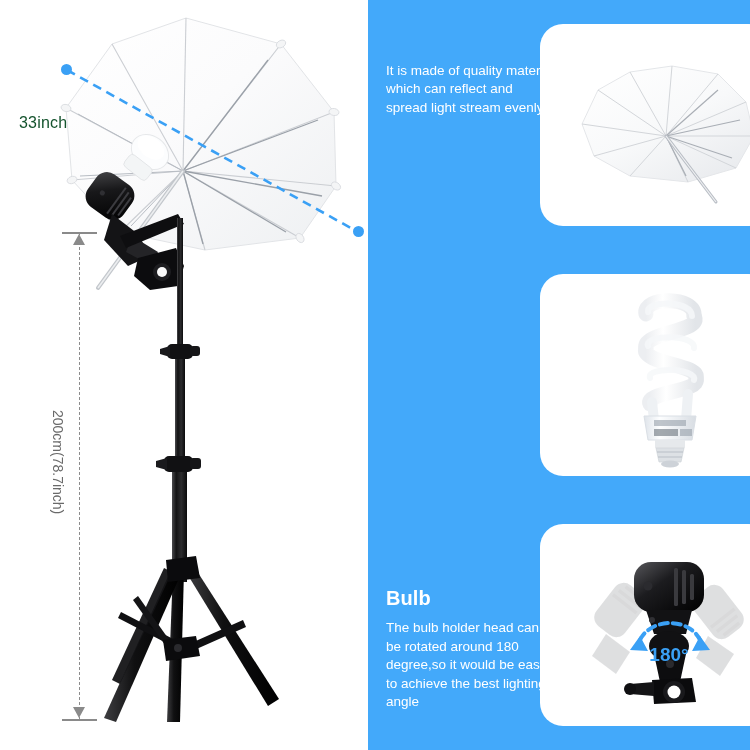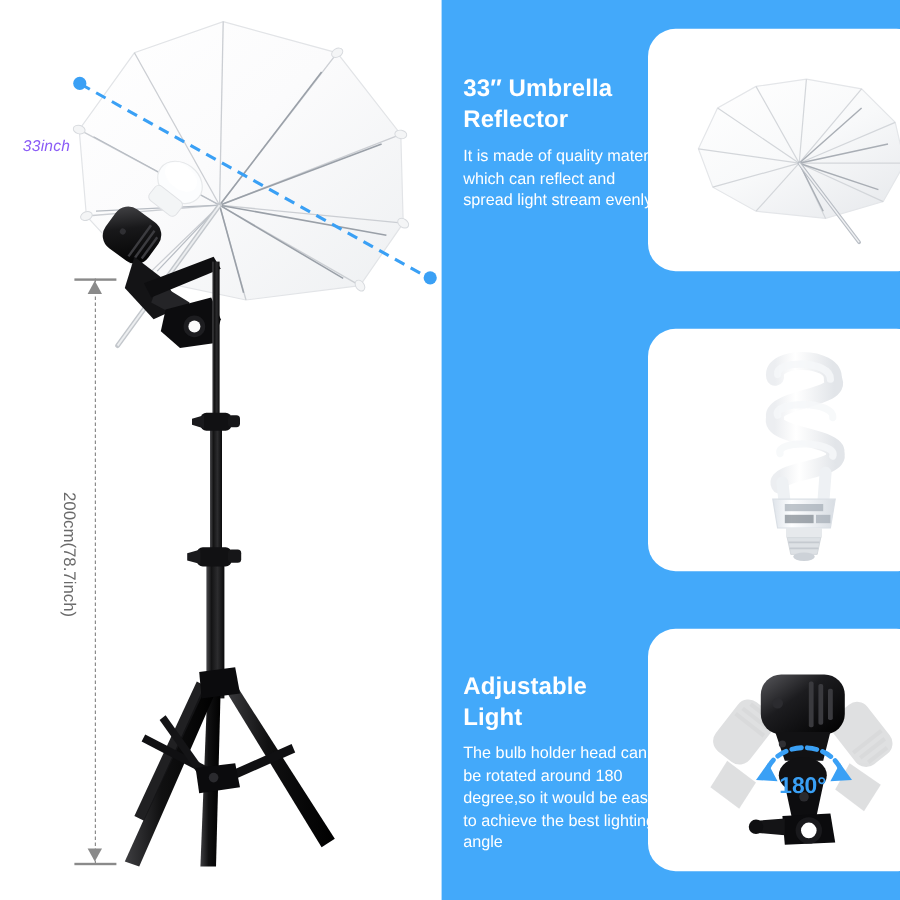--- a/index.html
+++ b/index.html
@@ -10,21 +10,21 @@
     overflow:hidden;
     position:relative;
   }
   #stage{position:absolute;left:0;top:0;width:750px;height:750px;overflow:hidden;background:#fff;}
 
   
   #left-panel{position:absolute;left:0;top:0;width:368px;height:750px;background:#ffffff;overflow:hidden;}
 
   .dim-label-h{
     position:absolute;
-    font-size:13px;color:#8b5cf6;letter-spacing:.2px;white-space:nowrap;font-style:italic;
+    font-size:16px;color:#14532d;letter-spacing:.2px;white-space:nowrap;
   }
   .dim-label-v{
     position:absolute;
     font-size:14px;color:#6a6a6a;white-space:nowrap;
     transform-origin:0 0;
     transform:rotate(90deg);
   }
 
   
   .vline{position:absolute;left:79px;top:232px;width:0;height:488px;border-left:1.4px dashed #8c8c8c;}
@@ -222,24 +222,20 @@
     <div class="vcap" style="top:719px;"></div>
     <div class="varrow up"></div>
     <div class="varrow down"></div>
 
     <div class="dim-label-v" style="left:66px;top:410px;">200cm(78.7inch)</div>
   </div>
 
   <div id="blue-panel">
 
     <div class="feature" style="top:62px;">
-      <div class="ftitle">
-        <span>33″ Umbrella</span><br>
-        <span>Reflector</span>
-      </div>
       <p class="fdesc">It is made of quality material which can reflect and spread light stream evenly</p>
     </div>
 
     <div class="card" style="top:24px;">
       <svg class="svgfill" viewBox="0 0 202 202">
         <defs>
           <linearGradient id="u2" x1="0" y1="0" x2=".8" y2="1">
             <stop offset="0%" stop-color="#ffffff"></stop>
             <stop offset="55%" stop-color="#f8f9fa"></stop>
             <stop offset="100%" stop-color="#e9ebee"></stop>
@@ -320,22 +316,22 @@
             <line x1="89" y1="178" x2="115" y2="178"></line>
             <line x1="90" y1="183" x2="114" y2="183"></line>
           </g>
           <ellipse cx="102" cy="190" rx="9" ry="3.5" fill="#cdd2d8"></ellipse>
         </g>
       </svg>
     </div>
 
     <div class="feature" style="top:560px;">
       <div class="ftitle">
-        <span>Adjustable</span><br>
-        <span>Light</span>
+        <br>
+        <span>Bulb</span>
       </div>
       <p class="fdesc">The bulb holder head can be rotated around 180 degree,so it would be easy to achieve the best lighting angle</p>
     </div>
 
     <div class="card" style="top:524px;">
       <svg class="svgfill" viewBox="0 0 202 202">
         <defs>
           <linearGradient id="hg" x1="0" y1="0" x2="1" y2="1">
             <stop offset="0%" stop-color="#57575b"></stop>
             <stop offset="40%" stop-color="#1c1c1f"></stop>

